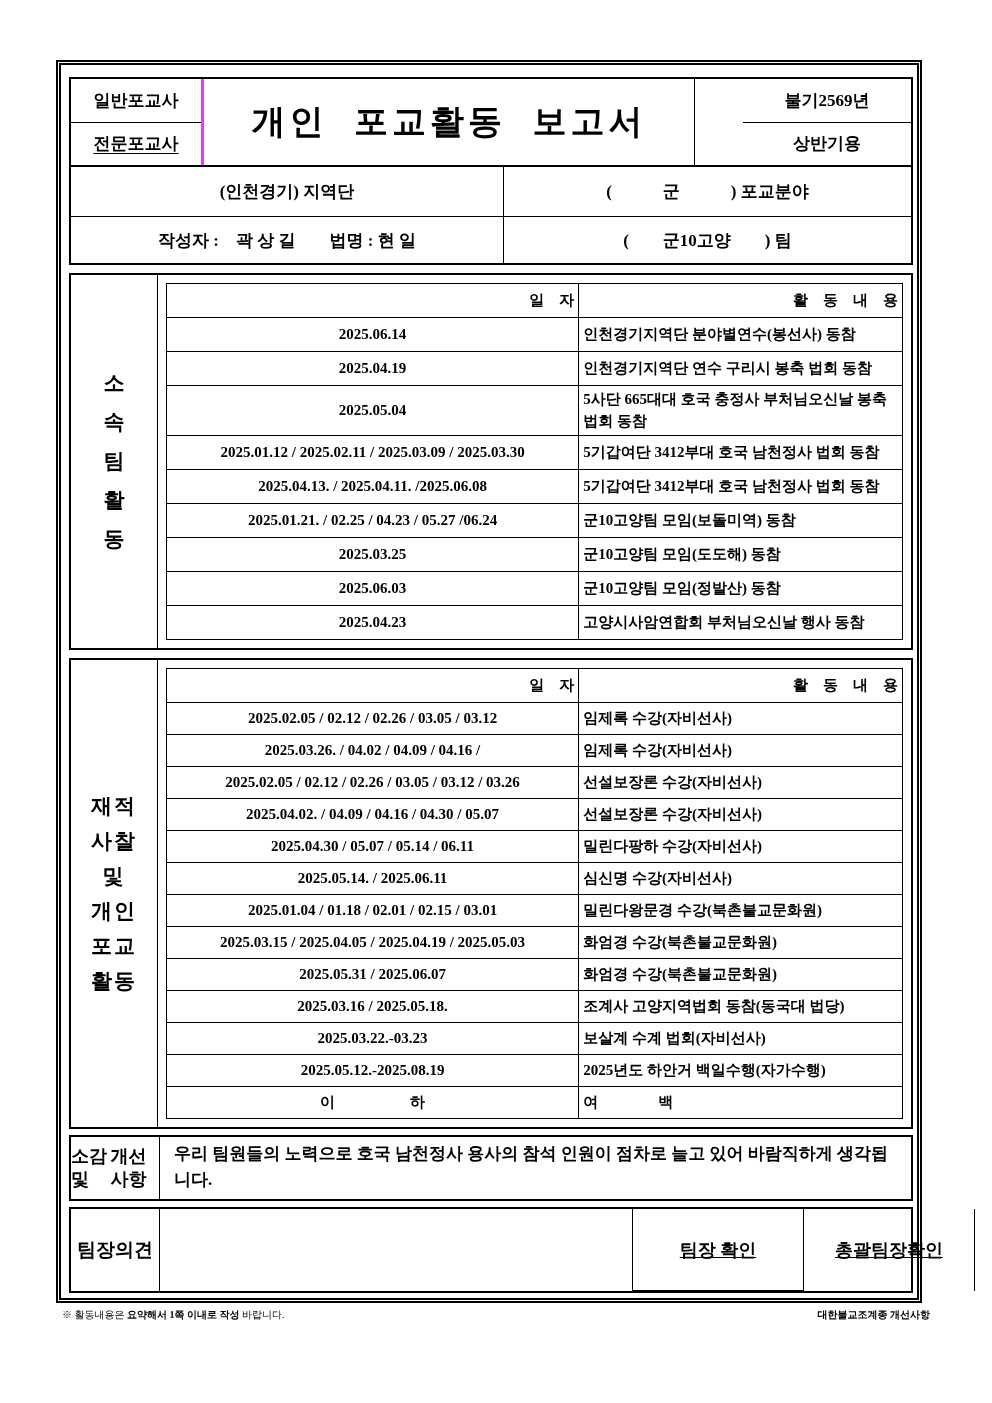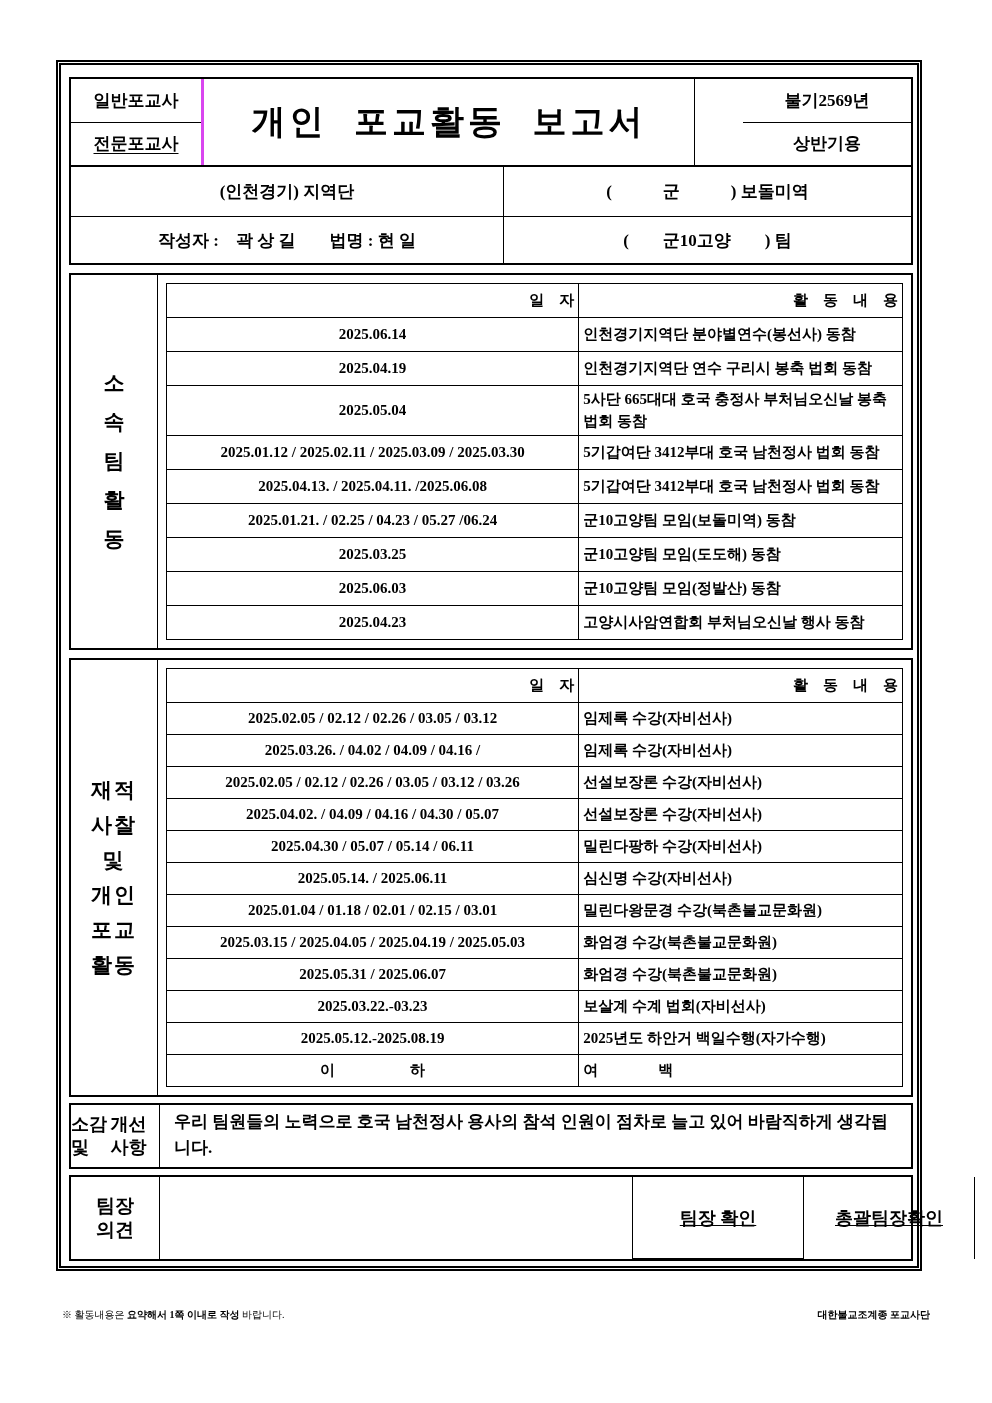--- a/index.html
+++ b/index.html
@@ -47,21 +47,21 @@
   .rh2 td{height:32px;}          
   td.hcell{text-align:right;font-size:16px;height:34px;}
   
   .remarks{border:2px solid #000;display:flex;margin-top:6px;height:66px;box-sizing:border-box;}
   .remarks-label{width:88px;border-right:1px solid #000;display:flex;flex-direction:row;
                  align-items:center;justify-content:center;font-size:18px;line-height:1.3;}
   .remarks-text{flex:1;display:flex;align-items:flex-start;font-size:17px;line-height:1.55;
                 padding:4px 14px;}
   
   .approval{border:2px solid #000;display:flex;margin-top:6px;height:86px;box-sizing:border-box;}
-  .app-label{width:88px;border-right:1px solid #000;display:flex;flex-direction:column;
+  .app-label{width:88px;border-right:1px solid #000;display:flex;
              align-items:center;justify-content:center;font-size:19px;line-height:1.25;}
   .app-space{flex:1;border-right:1px solid #000;}
   .app-right{width:278px;display:flex;flex-direction:row;text-decoration:underline;}
   .app-row{flex:1;display:flex;}
   .app-row.first{border-bottom:1px solid #000;}
   .app-name{width:170px;border-right:1px solid #000;display:flex;align-items:center;
             justify-content:center;font-size:18px;}
   .app-sign{flex:1;}
   
   .footer{position:absolute;left:62px;top:1308px;width:868px;display:flex;
@@ -94,21 +94,21 @@
         <div class="meta-cell">
             <span>상반기용</span>
           </div>
       </div>
     </div>
     <div class="h-row h-row2">
       <div class="h-left">
           <span>(인천경기) 지역단</span>
         </div>
       <div class="h-right">
-          <span>(　　　군　　　)  보돌미역</span>
+          <span>(　　　군　　　)  포교분야</span>
         </div>
     </div>
     <div class="h-row h-row3">
       <div class="h-left">
           <span>작성자 :　곽 상 길　　법명 : 현 일</span>
         </div>
       <div class="h-right">
           <span>(　　군10고양　　) 팀</span>
         </div>
     </div>
@@ -216,20 +216,24 @@
             </tr>
         <tr class="rh2">
               <td class="c-date">2025.03.15 / 2025.04.05 / 2025.04.19 / 2025.05.03</td>
               <td class="c-act">화엄경 수강(북촌불교문화원)</td>
             </tr>
         <tr class="rh2">
               <td class="c-date">2025.05.31 / 2025.06.07</td>
               <td class="c-act">화엄경 수강(북촌불교문화원)</td>
             </tr>
         <tr class="rh2">
+              <td class="c-date">2025.03.16 / 2025.05.18.</td>
+              <td class="c-act">조계사 고양지역법회 동참(동국대 법당)</td>
+            </tr>
+        <tr class="rh2">
               <td class="c-date">2025.03.22.-03.23</td>
               <td class="c-act">보살계 수계 법회(자비선사)</td>
             </tr>
         <tr class="rh2">
               <td class="c-date">2025.05.12.-2025.08.19</td>
               <td class="c-act">2025년도 하안거 백일수행(자가수행)</td>
             </tr>
         <tr class="rh2">
               <td class="c-date">이　　　　　하</td>
               <td class="c-act">여　　　　백</td>
@@ -270,14 +274,14 @@
       </div>
     </div>
   </div>
 
 </div>
 
 <div class="footer">
   <div>
     <span class="note-normal">※ 활동내용은 </span><span class="note-bold">요약해서 1쪽 이내로 작성</span><span class="note-normal"> 바랍니다.</span>
   </div>
-  <div>대한불교조계종 포교사단</div>
+  <div>대한불교조계종 개선사항</div>
 </div>
 
 </body></html>

